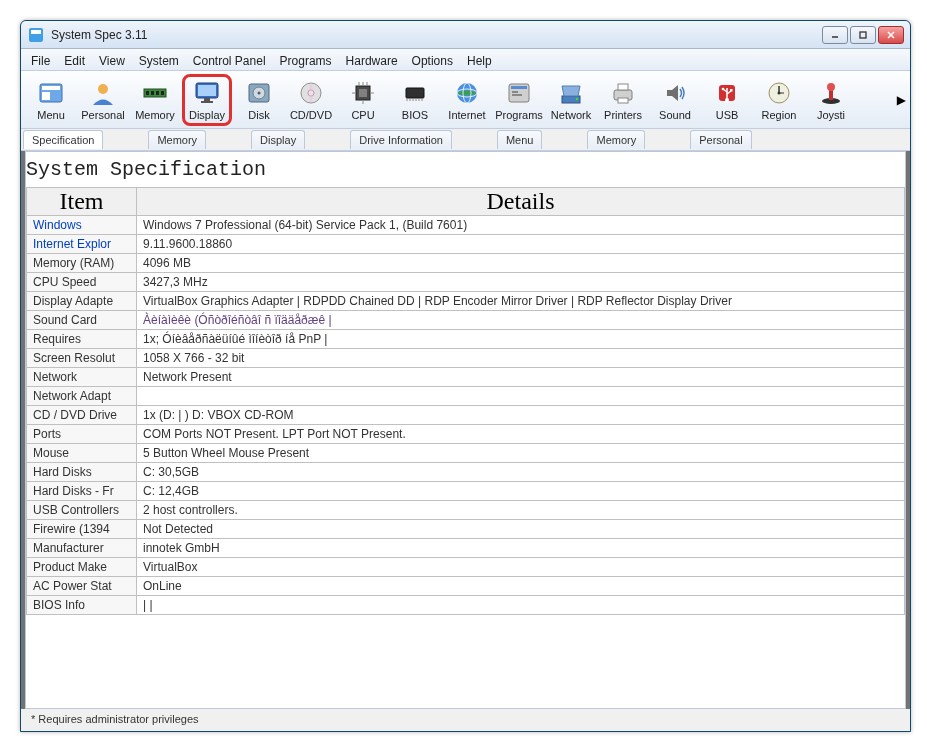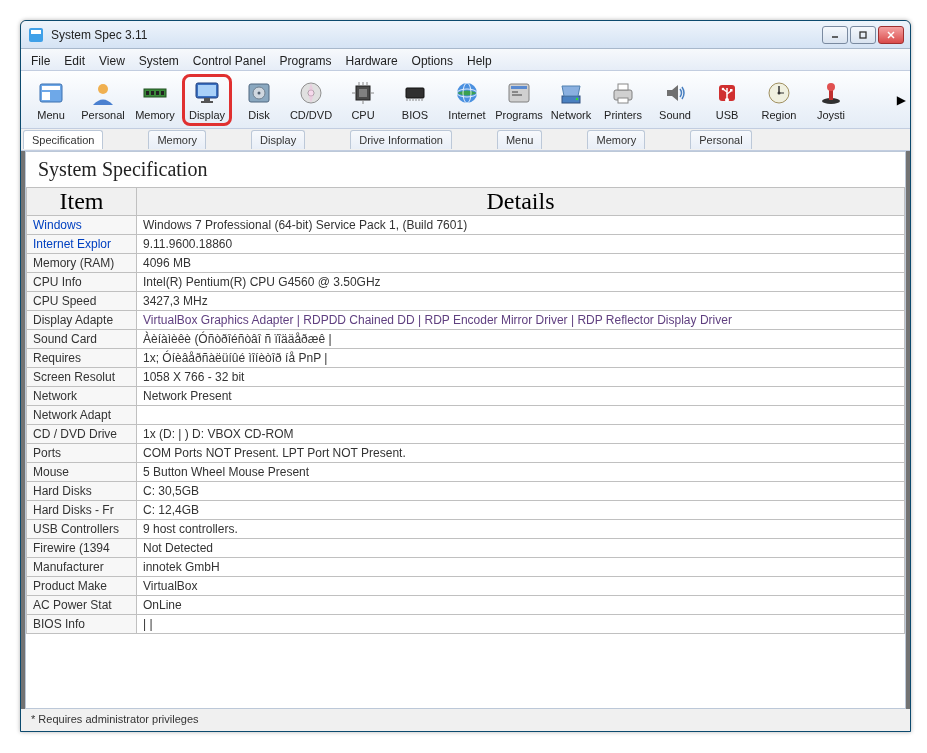--- a/index.html
+++ b/index.html
@@ -16,21 +16,21 @@
   .toolbar { height: 58px; background: linear-gradient(#fdfeff, #e4ecf6); border-bottom: 1px solid #c2cde0; display: flex; align-items: center; padding: 2px 4px; overflow: hidden; position: relative; }
   .toolbar-btn { width: 50px; height: 52px; display: flex; flex-direction: column; align-items: center; justify-content: center; cursor: pointer; border-radius: 3px; margin: 0 1px; }
   .toolbar-btn.highlighted { border: 3px solid #e03030; border-radius: 8px; }
   .tool-icon { width: 28px; height: 28px; display: flex; align-items: center; justify-content: center; }
   .tool-label { font-size: 11px; color: #222; margin-top: 2px; }
   .toolbar-arrow { position: absolute; right: 4px; top: 50%; transform: translateY(-50%); font-size: 12px; cursor: pointer; }
   .tabs-row { height: 22px; background: #f0f0f0; display: flex; align-items: center; padding-left: 2px; border-bottom: 1px solid #c2cde0; gap: 44px; }
   .tab { padding: 3px 8px; background: linear-gradient(#f7f9fc, #e8eef7); border: 1px solid #bcc8d8; border-bottom: none; border-radius: 3px 3px 0 0; margin-right: 1px; font-size: 11px; cursor: pointer; color: #333; }
   .tab.active { background: #fff; }
   .content { background: #fff; height: calc(100% - 28px - 22px - 58px - 22px - 22px); border: 1px solid #bcc8d8; margin: 0 4px; overflow: hidden; }
-  .section-title { font-size: 20px; font-family: Liberation Serif, serif; padding: 6px 12px; color: #222; }
+  .section-title { font-size: 20px; font-family: Liberation Mono, monospace; padding: 6px 0; color: #222; }
   .spec-table { width: 100%; border-collapse: collapse; }
   .spec-table th { background: #f0f0f0; border: 1px solid #c0c0c0; font-size: 24px; font-family: Georgia, "Times New Roman", serif; font-weight: normal; padding: 0 8px; }
   .spec-table th:first-child { width: 110px; }
   .spec-table td { border: 1px solid #c0c0c0; padding: 2px 6px; font-size: 12px; color: #333; white-space: nowrap; overflow: hidden; }
   .spec-table td:first-child { background: #f7f7f7; width: 110px; max-width: 110px; overflow: hidden; margin-left: 48px; }
   .spec-table tr:nth-child(1) td:first-child,
   .spec-table tr:nth-child(2) td:first-child { color: #0040c0; }
   .spec-table tr:nth-child(6) td:last-child { color: #604080; }
   .footer { height: 22px; padding: 4px 10px; font-size: 11px; color: #333; background: #f0f0f0; }
 </style>
@@ -286,24 +286,20 @@
           </tr>
           <tr>
             <td>Internet Explor</td>
             <td>9.11.9600.18860</td>
           </tr>
           <tr>
             <td>Memory (RAM)</td>
             <td>4096 MB</td>
           </tr>
           <tr>
-            <td>CPU Info</td>
-            <td>Intel(R) Pentium(R) CPU G4560 @ 3.50GHz</td>
-          </tr>
-          <tr>
             <td>CPU Speed</td>
             <td>3427,3 MHz</td>
           </tr>
           <tr>
             <td>Display Adapte</td>
             <td>VirtualBox Graphics Adapter | RDPDD Chained DD | RDP Encoder Mirror Driver | RDP Reflector Display Driver</td>
           </tr>
           <tr>
             <td>Sound Card</td>
             <td>Àèíàìèêè (Óñòðîéñòâî ñ ïîääåðæê |</td>
@@ -339,21 +335,21 @@
           <tr>
             <td>Hard Disks</td>
             <td>C:  30,5GB</td>
           </tr>
           <tr>
             <td>Hard Disks - Fr</td>
             <td>C:  12,4GB</td>
           </tr>
           <tr>
             <td>USB Controllers</td>
-            <td>9 host controllers.</td>
+            <td>2 host controllers.</td>
           </tr>
           <tr>
             <td>Firewire (1394</td>
             <td>Not Detected</td>
           </tr>
           <tr>
             <td>Manufacturer</td>
             <td>innotek GmbH</td>
           </tr>
           <tr>

